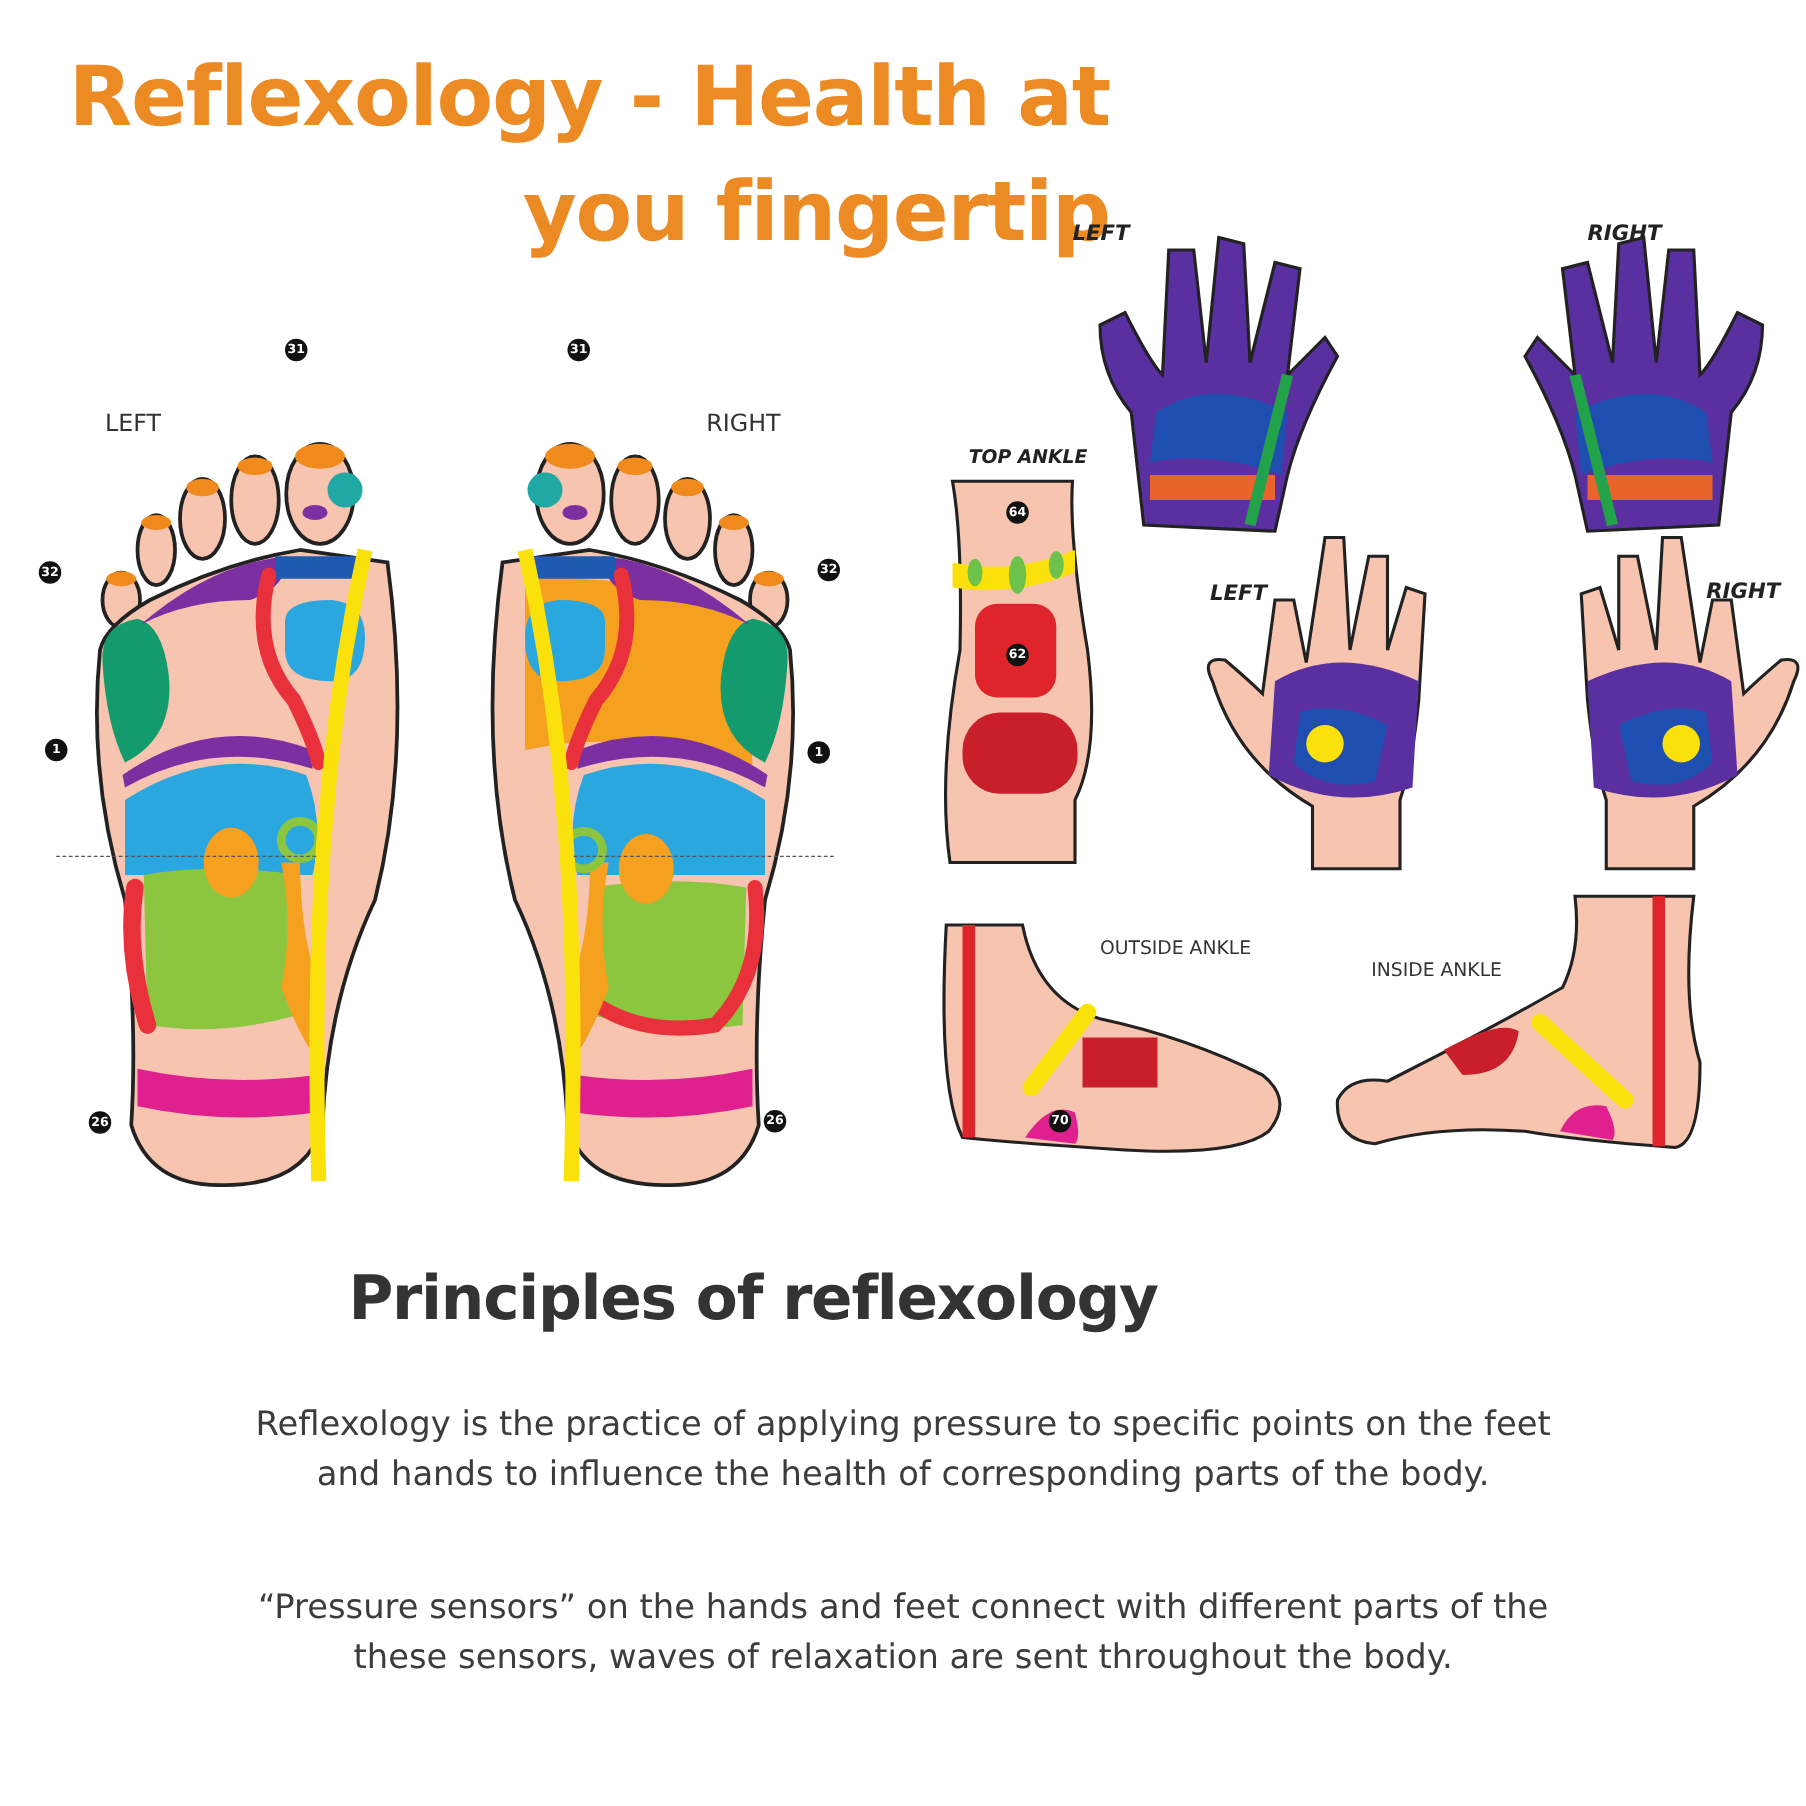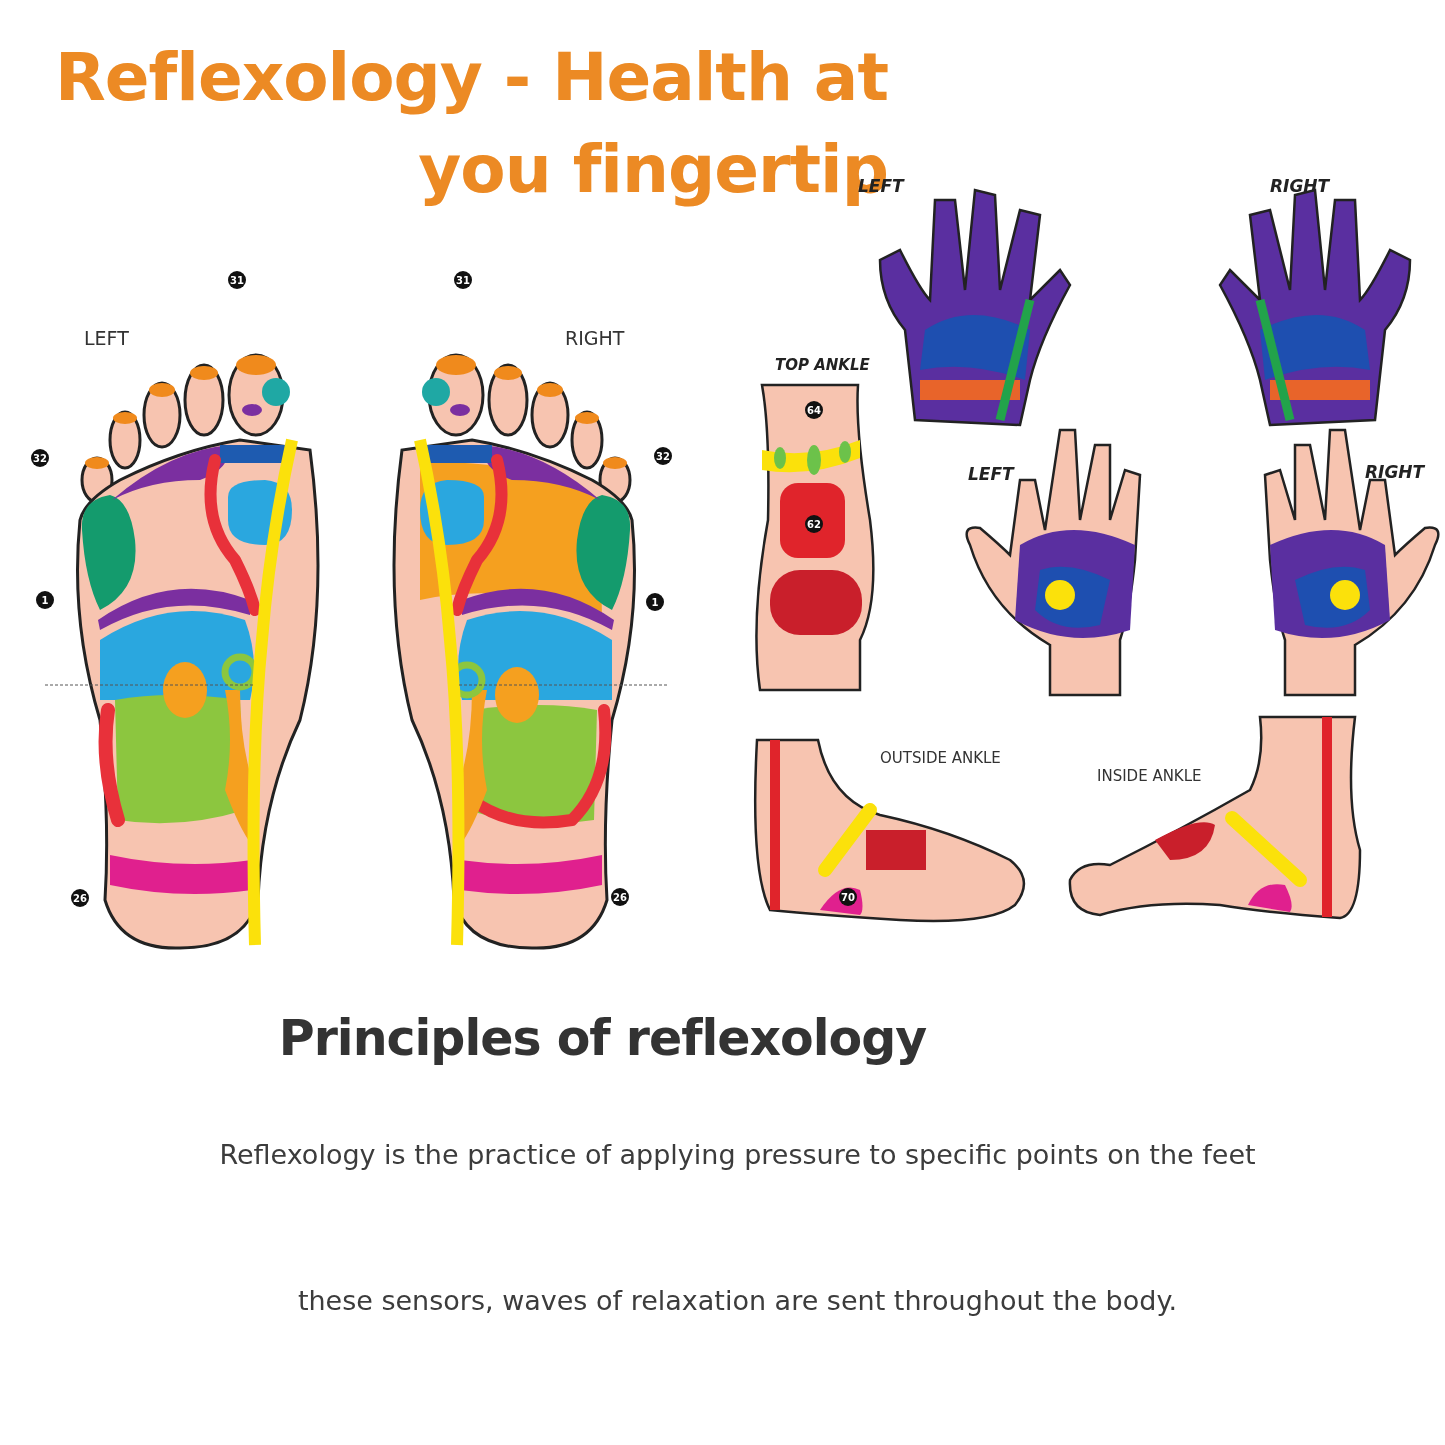--- a/index.html
+++ b/index.html
@@ -5,21 +5,21 @@
   html,body{margin:0;padding:0;background:#ffffff;}
   body{width:1445px;height:1445px;position:relative;overflow:hidden;font-family:"Liberation Sans",sans-serif;}
   .title{position:absolute;left:55px;top:32px;margin:0;font-family:"DejaVu Sans",sans-serif;font-weight:bold;font-size:66px;line-height:92px;color:#ec8a24;letter-spacing:-1px;text-align:right;}
   .title span{display:block;}
   .diagram{position:absolute;left:0;top:0;}
   .lbl{font-family:"DejaVu Sans",sans-serif;fill:#333;}
   .lbl-i{font-family:"DejaVu Sans",sans-serif;font-style:italic;font-weight:bold;fill:#222;}
   .num-c{fill:#111;}
   .num-t{fill:#fff;font-family:"DejaVu Sans",sans-serif;font-weight:bold;font-size:10px;text-anchor:middle;dominant-baseline:central;}
   .section-title{position:absolute;left:0;width:1205px;top:1010px;margin:0;text-align:center;font-family:"DejaVu Sans",sans-serif;font-weight:bold;font-size:49px;color:#333333;letter-spacing:-1px;}
-  .para{position:absolute;left:150px;width:1145px;margin:15px;text-align:center;font-family:"DejaVu Sans",sans-serif;font-size:27px;line-height:40px;color:#3c3c3c;}
+  .para{position:absolute;left:150px;width:1145px;margin:0;text-align:center;font-family:"DejaVu Sans",sans-serif;font-size:27px;line-height:40px;color:#3c3c3c;}
   .para span{display:block;}
   .p1{top:1120px;}
   .p2{top:1266px;}
 </style>
 </head>
 <body>
 
 <h1 class="title">
   <span>Reflexology - Health at</span>
   <span>you fingertip</span>
@@ -180,17 +180,19 @@
     <path d="M1232 818 L1300 880" stroke="#fbe10b" stroke-width="14" stroke-linecap="round"></path>
     <path d="M1155 840 Q1200 815 1215 825 Q1210 860 1170 860 Z" fill="#c91f2b"></path>
     <path d="M1248 905 Q1260 880 1285 885 Q1295 905 1290 912 Z" fill="#e0208e"></path>
   </g>
 </svg>
 
 <h2 class="section-title">Principles of reflexology</h2>
 
 <p class="para p1">
   <span>Reflexology is the practice of applying pressure to specific points on the feet</span>
+  <span>and hands to influence the health of corresponding parts of the body.</span>
 </p>
 
 <p class="para p2">
+  <span>“Pressure sensors” on the hands and feet connect with different parts of the</span>
   <span>these sensors, waves of relaxation are sent throughout the body.</span>
 </p>
 
 </body></html>

